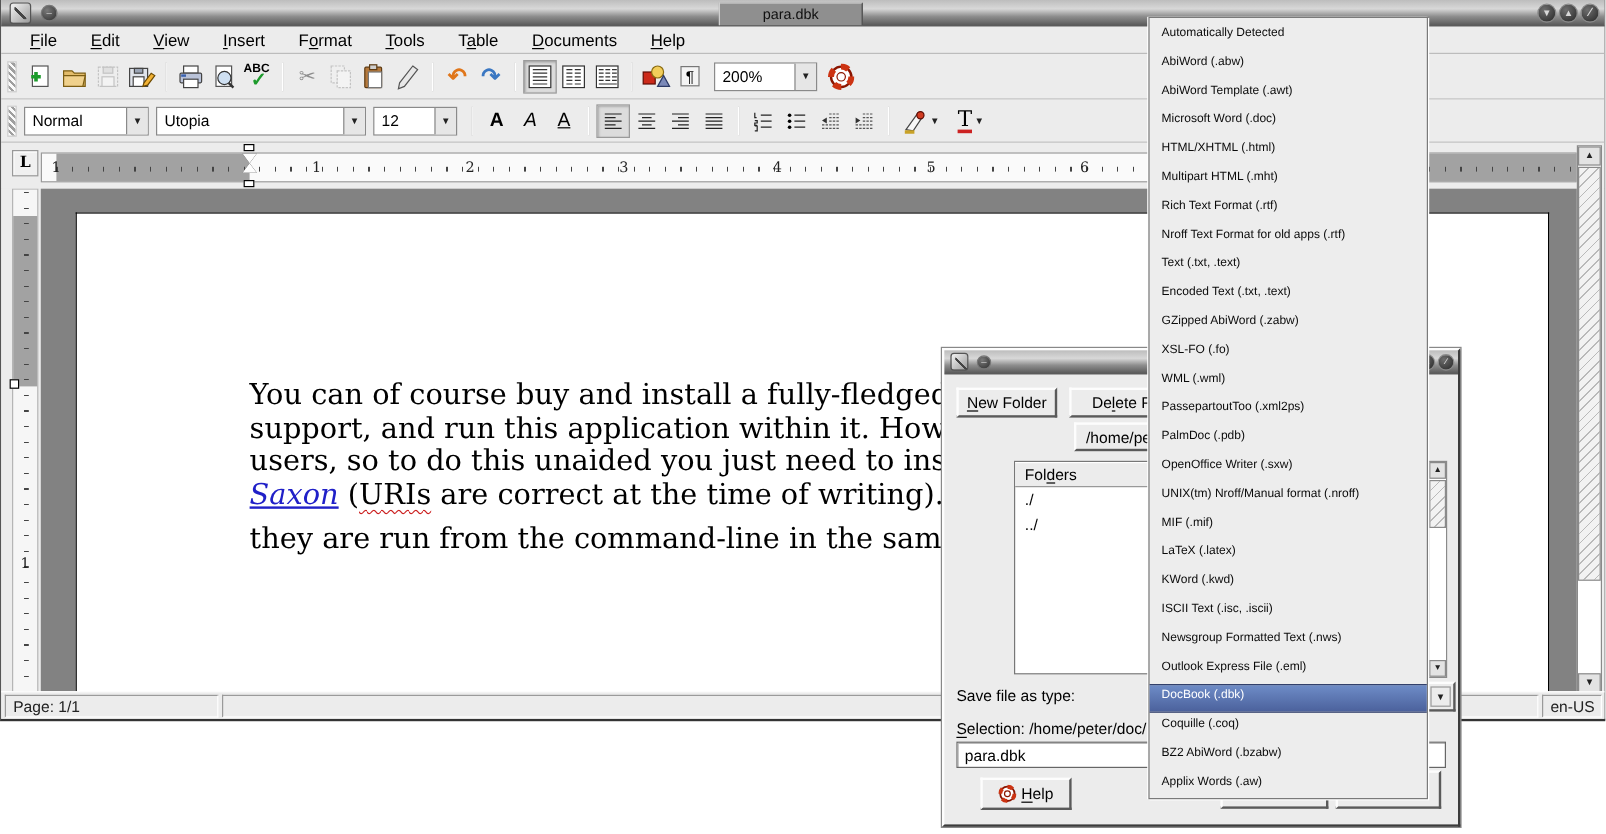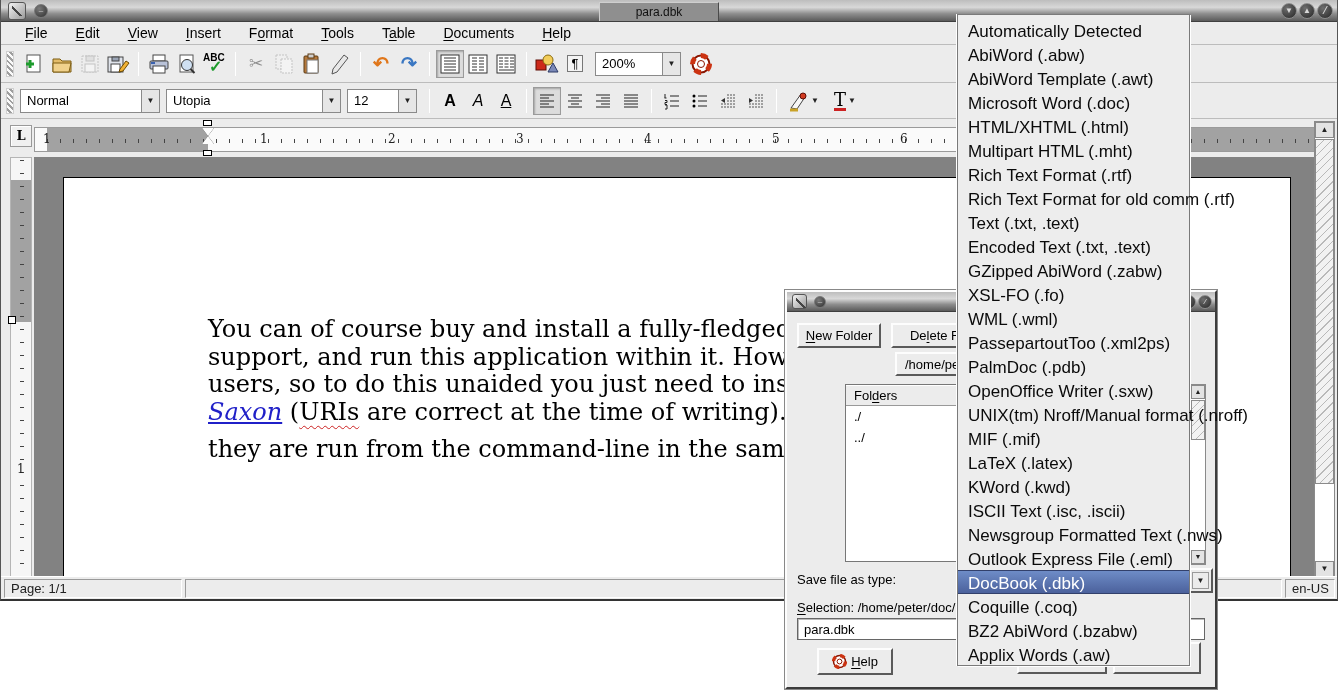--- a/index.html
+++ b/index.html
@@ -55,21 +55,21 @@
   .letterA.bold { font-weight:bold; font-size:16px; }
   .letterA.italic { font-style:italic; font-size:16px; }
   .letterA.under { text-decoration:underline; font-size:16px; }
   .pilcrow-box { border:1px solid #777; padding:0px 4px; font-size:13px; background:#f4f4f4; }
 
   .combo { display:flex; height:24px; border:1px solid #8a8a8a; background:#fff; }
   .combo .combo-text { flex:1; font-size:13px; padding:3px 6px; white-space:nowrap; overflow:hidden; }
   .combo .combo-arrow { width:18px; border-left:1px solid #8a8a8a; background:#e6e6e6;
     font-size:8px; display:flex; align-items:center; justify-content:center; color:#222; }
   .zoom-combo { width:86px; margin:0 6px; }
-  .style-combo { width:140px; margin-right:6px; }
+  .style-combo { width:104px; margin-right:6px; }
   .font-combo { width:175px; margin-right:6px; }
   .size-combo { width:70px; margin-right:6px; }
 
   .drop-arrow-mini { font-size:8px; color:#222; margin-left:2px; }
 
   
   .ruler-row { position:relative; height:38px; background:#ececec; }
   .tab-selector { position:absolute; left:9px; top:6px; width:22px; height:22px; background:#f0f0f0;
     border:1px solid #999; box-shadow:1px 1px 0 #fff inset; font-size:13px; font-weight:bold;
     text-align:center; line-height:20px; font-family:"DejaVu Serif",serif; }
@@ -165,21 +165,21 @@
     border:1px solid #666; box-shadow:inset 1px 1px 0 #bbb; font-size:13px; padding:2px 6px;
     font-family:"Liberation Sans",sans-serif; }
   .btn-help { position:absolute; left:30px; top:356px; width:76px; height:27px; line-height:23px; }
   .btn-help .ring { display:inline-block; vertical-align:-3px; margin-right:4px; }
   .btn-ok-partial { position:absolute; left:230px; top:350px; width:90px; height:32px; }
   .btn-cancel-partial { position:absolute; left:326px; top:350px; width:88px; height:32px; }
 
   
   .popup { position:absolute; left:957px; top:14px; width:233px; height:652px; background:#ededed;
     border:1px solid #7a7a7a; box-shadow:-1px 0 0 #fff, 1px 1px 0 #fff; padding-top:3px; }
-  .popup-item { height:24px; font-size:17px; color:#0a0a0a; padding:4px 2px 0 10px; white-space:nowrap; }
+  .popup-item { height:24px; font-size:10px; color:#0a0a0a; padding:4px 2px 0 10px; white-space:nowrap; }
   .popup-item.selected { background:linear-gradient(#6e8cc7,#4b619c); color:#fff;
     border-top:1px solid #32406b; border-bottom:1px solid #32406b; padding-top:3px; }
 
   svg { display:block; }
 </style>
 </head>
 <body>
 
 <div class="screen">
 
@@ -536,21 +536,21 @@
   </div>
 
   <div class="popup">
     <div class="popup-item">Automatically Detected</div>
     <div class="popup-item">AbiWord (.abw)</div>
     <div class="popup-item">AbiWord Template (.awt)</div>
     <div class="popup-item">Microsoft Word (.doc)</div>
     <div class="popup-item">HTML/XHTML (.html)</div>
     <div class="popup-item">Multipart HTML (.mht)</div>
     <div class="popup-item">Rich Text Format (.rtf)</div>
-    <div class="popup-item">Rich Text Format for old comm (.rtf)</div>
+    <div class="popup-item">Nroff Text Format for old apps (.rtf)</div>
     <div class="popup-item">Text (.txt, .text)</div>
     <div class="popup-item">Encoded Text (.txt, .text)</div>
     <div class="popup-item">GZipped AbiWord (.zabw)</div>
     <div class="popup-item">XSL-FO (.fo)</div>
     <div class="popup-item">WML (.wml)</div>
     <div class="popup-item">PassepartoutToo (.xml2ps)</div>
     <div class="popup-item">PalmDoc (.pdb)</div>
     <div class="popup-item">OpenOffice Writer (.sxw)</div>
     <div class="popup-item">UNIX(tm) Nroff/Manual format (.nroff)</div>
     <div class="popup-item">MIF (.mif)</div>

